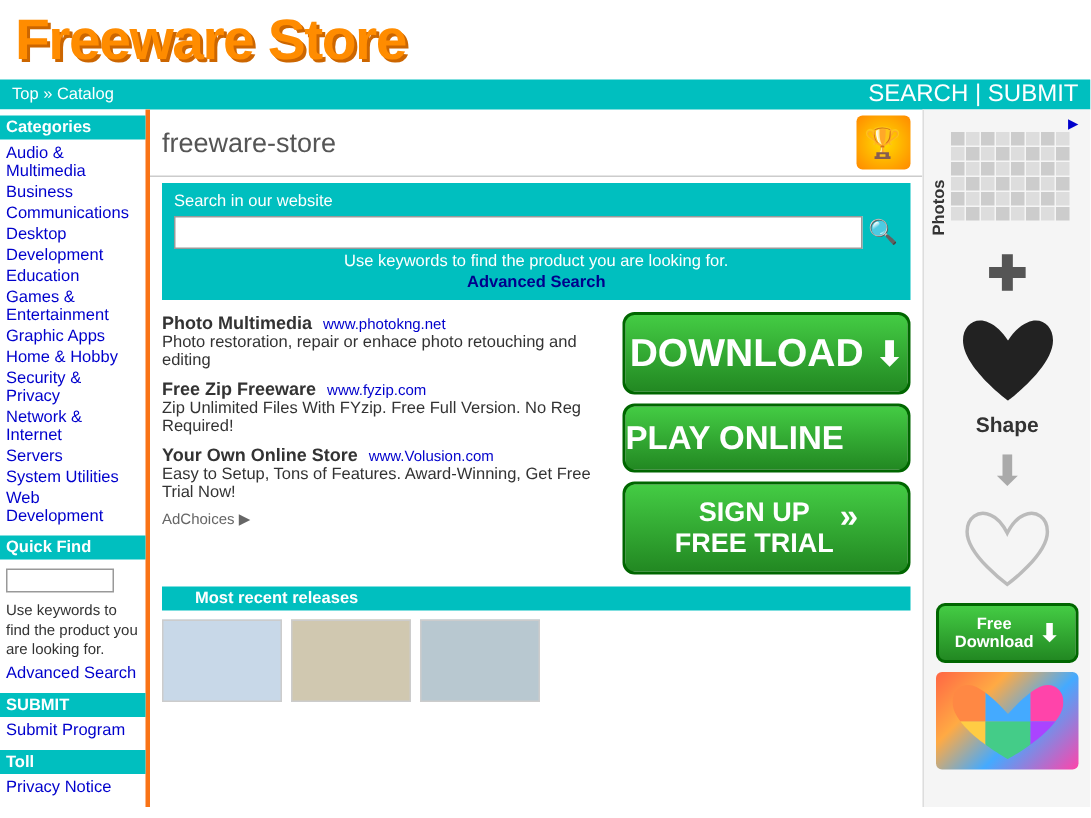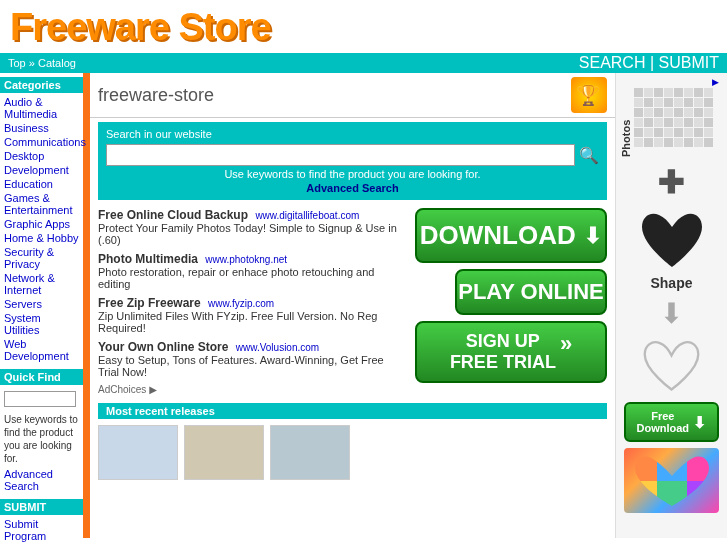--- a/index.html
+++ b/index.html
@@ -9,21 +9,21 @@
     #header { background: #fff; padding: 6px 10px 4px 10px; }
     #header h1 { font-size: 38px; font-weight: bold; color: #ff8c00; text-shadow: 2px 2px 0 #cc6600; font-family: Arial, sans-serif; letter-spacing: -1px; }
 
     
     #topnav { background: #00bfbf; padding: 2px 8px; display: flex; justify-content: space-between; align-items: center; height: 20px; }
 
     
     #main { display: flex; height: calc(545px - 80px); }
 
     
-    #sidebar { width: 90px; background: #fff; border-right: 7px solid #f97316; padding: 4px 0; flex-shrink: 0; }
+    #sidebar { width: 100px; background: #fff; border-right: 3px solid #f97316; padding: 4px 0; flex-shrink: 0; }
     .sidebar-section-title { background: #00bfbf; color: #fff; font-size: 11px; font-weight: bold; padding: 2px 4px; margin-bottom: 2px; }
     .sidebar-link { display: block; color: #0000cc; font-size: 11px; padding: 1px 4px; text-decoration: none; }
     .sidebar-search-box { padding: 4px; }
     .sidebar-search-box input { width: 72px; border: 1px solid #999; font-size: 11px; padding: 1px; }
     .sidebar-search-text { font-size: 10px; color: #333; padding: 2px 4px; line-height: 1.3; }
     .sidebar-adv { display: block; color: #0000cc; font-size: 11px; padding: 1px 4px; text-decoration: none; }
     .sidebar-submit { color: #0000cc; font-size: 11px; padding: 1px 4px; display: block; text-decoration: none; }
     .sidebar-divider { height: 6px; }
 
     
@@ -47,28 +47,28 @@
     .ad-content-row { display: flex; gap: 0; padding: 4px 8px; }
     .ad-listings { flex: 1; }
     .ad-item { margin-bottom: 6px; }
     .ad-item-title { font-size: 12px; font-weight: bold; color: #333; }
     .ad-item-title a { color: #0000cc; font-size: 10px; font-weight: normal; text-decoration: none; margin-left: 4px; }
     .ad-item-desc { font-size: 11px; color: #333; }
 
     
     .ad-buttons { width: 200px; flex-shrink: 0; display: flex; flex-direction: column; gap: 6px; padding-left: 8px; }
     .btn-download { background: linear-gradient(to bottom, #44cc44, #228822); color: #fff; font-size: 26px; font-weight: bold; text-align: center; padding: 10px 0; border-radius: 8px; border: 2px solid #006600; cursor: pointer; display: flex; align-items: center; justify-content: center; gap: 8px; }
-    .btn-play { background: linear-gradient(to bottom, #44cc44, #228822); color: #fff; font-size: 22px; font-weight: bold; text-align: center; padding: 8px 0; border-radius: 8px; border: 2px solid #006600; cursor: pointer; margin-left: 40px; }
+    .btn-play { background: linear-gradient(to bottom, #44cc44, #228822); color: #fff; font-size: 22px; font-weight: bold; text-align: left; padding: 8px 0; border-radius: 8px; border: 2px solid #006600; cursor: pointer; }
     .btn-signup { background: linear-gradient(to bottom, #44cc44, #228822); color: #fff; font-size: 18px; font-weight: bold; text-align: center; padding: 8px 4px; border-radius: 8px; border: 2px solid #006600; cursor: pointer; display: flex; align-items: flex-start; justify-content: center; gap: 4px; }
 
     
     .adchoices { font-size: 10px; color: #666; text-align: left; padding-right: 8px; }
 
     
-    .most-recent-bar { background: #00bfbf; color: #fff; font-size: 11px; font-weight: bold; padding: 2px 8px; margin: 4px 8px 2px 8px; }
+    .most-recent-bar { background: #00bfbf; color: #fff; font-size: 11px; font-weight: bold; padding: 2px 22px; margin: 4px 8px 2px 8px; }
     .most-recent-thumbs { display: flex; gap: 6px; padding: 4px 8px; }
     .thumb { width: 80px; height: 55px; background: #eee; border: 1px solid #ccc; display: flex; align-items: center; justify-content: center; font-size: 10px; color: #999; overflow: hidden; }
 
     
     #rightcol { width: 112px; flex-shrink: 0; background: #f5f5f5; border-left: 1px solid #ddd; padding: 4px; display: flex; flex-direction: column; align-items: center; gap: 6px; }
     .shape-plus { color: #555; font-size: 32px; font-weight: bold; }
     .btn-freedownload { background: linear-gradient(to bottom, #44cc44, #228822); color: #fff; font-size: 11px; font-weight: bold; text-align: center; padding: 6px 4px; border-radius: 6px; border: 2px solid #006600; cursor: pointer; width: 95px; display: flex; align-items: center; justify-content: center; gap: 4px; }
     .photo-collage { width: 95px; height: 65px; background: linear-gradient(135deg, #ff6644 0%, #ffaa44 30%, #44aaff 60%, #ff44aa 100%); border-radius: 4px; display: flex; align-items: center; justify-content: center; }
 
   </style>
@@ -138,27 +138,20 @@
         <input type="text" style="flex: 1 1 0%; height: 22px; border: 1px solid rgb(153, 153, 153); font-size: 12px; padding: 2px 4px;">
         <button style="background:none;border:none;cursor:pointer;font-size:16px;">🔍</button>
       </div>
       <div class="search-hint">Use keywords to find the product you are looking for.</div>
       <a class="adv-search" href="#">Advanced Search</a>
     </div>
 
     <div class="ad-content-row">
       <div class="ad-listings">
 
-        <div class="ad-item">
-          <div class="ad-item-title">
-            <strong>Free Online Cloud Backup</strong>
-            <a href="#" style="color:#0000cc;font-size:10px;text-decoration:none;margin-left:4px;">www.digitallifeboat.com</a>
-          </div>
-          <div class="ad-item-desc">Protect Your Family Photos Today! Simple to Signup &amp; Use in (.60)</div>
-        </div>
 
         <div class="ad-item">
           <div class="ad-item-title">
             <strong>Photo Multimedia</strong>
             <a href="#" style="color:#0000cc;font-size:10px;text-decoration:none;margin-left:4px;">www.photokng.net</a>
           </div>
           <div class="ad-item-desc">Photo restoration, repair or enhace photo retouching and editing</div>
         </div>
 
         <div class="ad-item">

